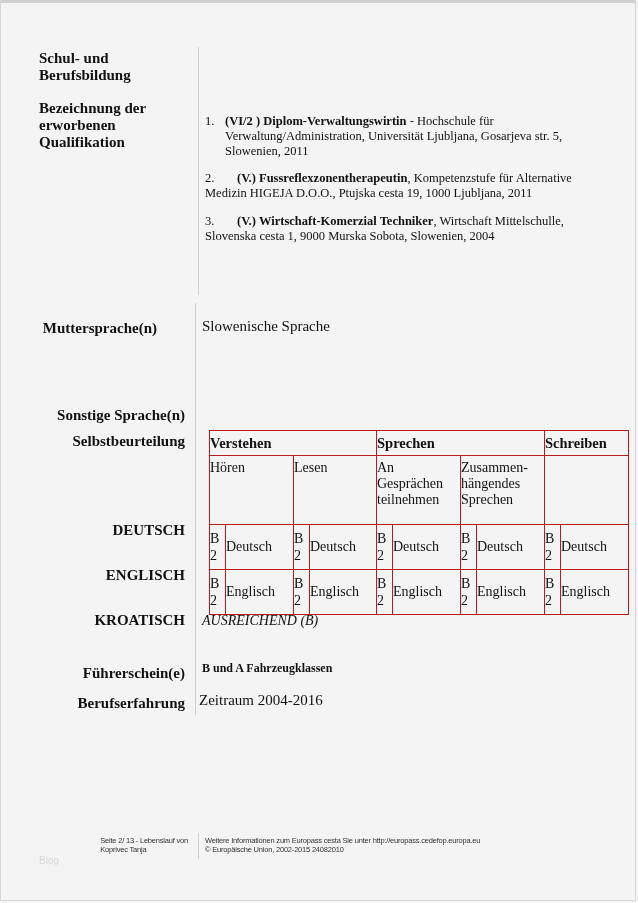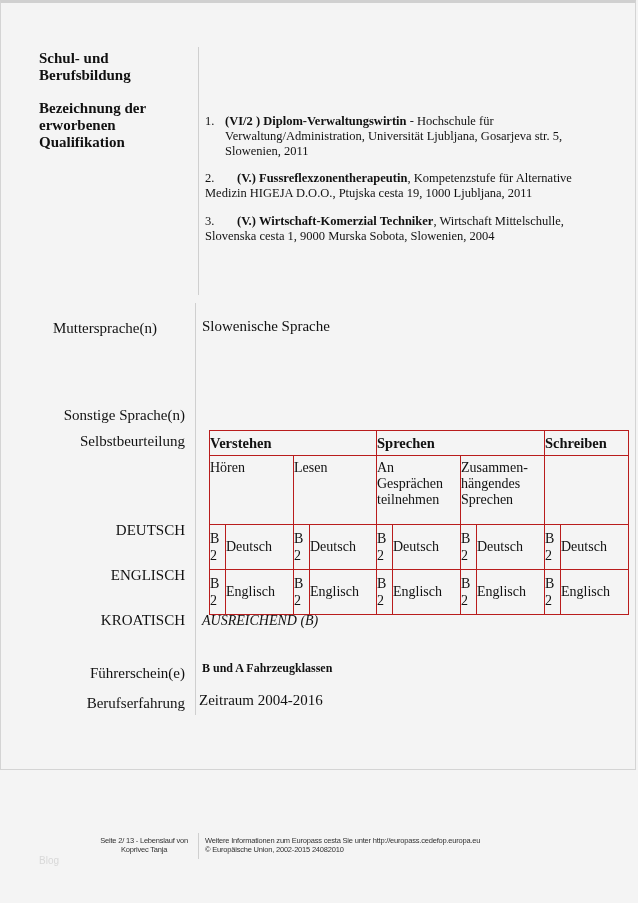--- a/index.html
+++ b/index.html
@@ -6,34 +6,34 @@
   body {
     width: 638px; height: 903px;
     background: #f4f4f4;
     font-family: "Liberation Serif", serif;
     color: #111;
     position: relative;
     overflow: hidden;
   }
   .page {
     position: absolute; left: 0; top: 0;
-    width: 636px; height: 770px;
+    width: 636px; height: 901px;
     border: 1px solid #d4d4d4;
     border-top: 3px solid #d0d0d0;
     box-sizing: border-box;
     background: #f4f4f4;
   }
   .abs { position: absolute; }
   .vline { position: absolute; width: 1px; background: #cfcfcf; }
 
   .sec-label {
     position: absolute; font-weight: bold; font-size: 15px; line-height: 17px;
   }
   .left-label {
-    position: absolute; right: 450px; font-weight: normal; font-size: 15px;
+    position: absolute; right: 450px; font-weight: bold; font-size: 15px;
     text-align: right; white-space: nowrap;
   }
 
   .zeitraum { left: 205px; top: 80px; font-size: 15px; font-weight: bold; }
   .zeitraum .yr { margin-left: 10px; }
 
   .qual { position: absolute; left: 204px; width: 400px; font-size: 12.5px; line-height: 15px; }
   .qual b { font-weight: bold; }
   .num { display: inline-block; }
 
@@ -49,21 +49,21 @@
     padding: 0;
   }
   table.lang td.hdr { font-weight: bold; font-size: 14.5px; height: 24px; vertical-align: middle; }
   table.lang td.sub { height: 64px; line-height: 16px; padding-top: 4px; font-size: 14px; }
   table.lang td.lvl { width: 15px; line-height: 17px; font-size: 14px; height: 44px; vertical-align: middle; }
   table.lang td.val { vertical-align: middle; font-size: 14px; }
 
   .footer-left {
     position: absolute; right: 447px; top: 833px;
     font-family: "Liberation Sans", sans-serif; font-size: 7.5px; line-height: 9px;
-    text-align: center; color: #333; letter-spacing: -0.2px;
+    text-align: left; color: #333; letter-spacing: -0.2px;
   }
   .footer-right {
     position: absolute; left: 204px; top: 833px;
     font-family: "Liberation Sans", sans-serif; font-size: 7.5px; line-height: 9px;
     color: #333; letter-spacing: -0.2px;
   }
   .watermark {
     position: absolute; left: 38px; top: 852px;
     font-family: "Liberation Sans", sans-serif; font-size: 10px; color: #d8d8d8;
   }

